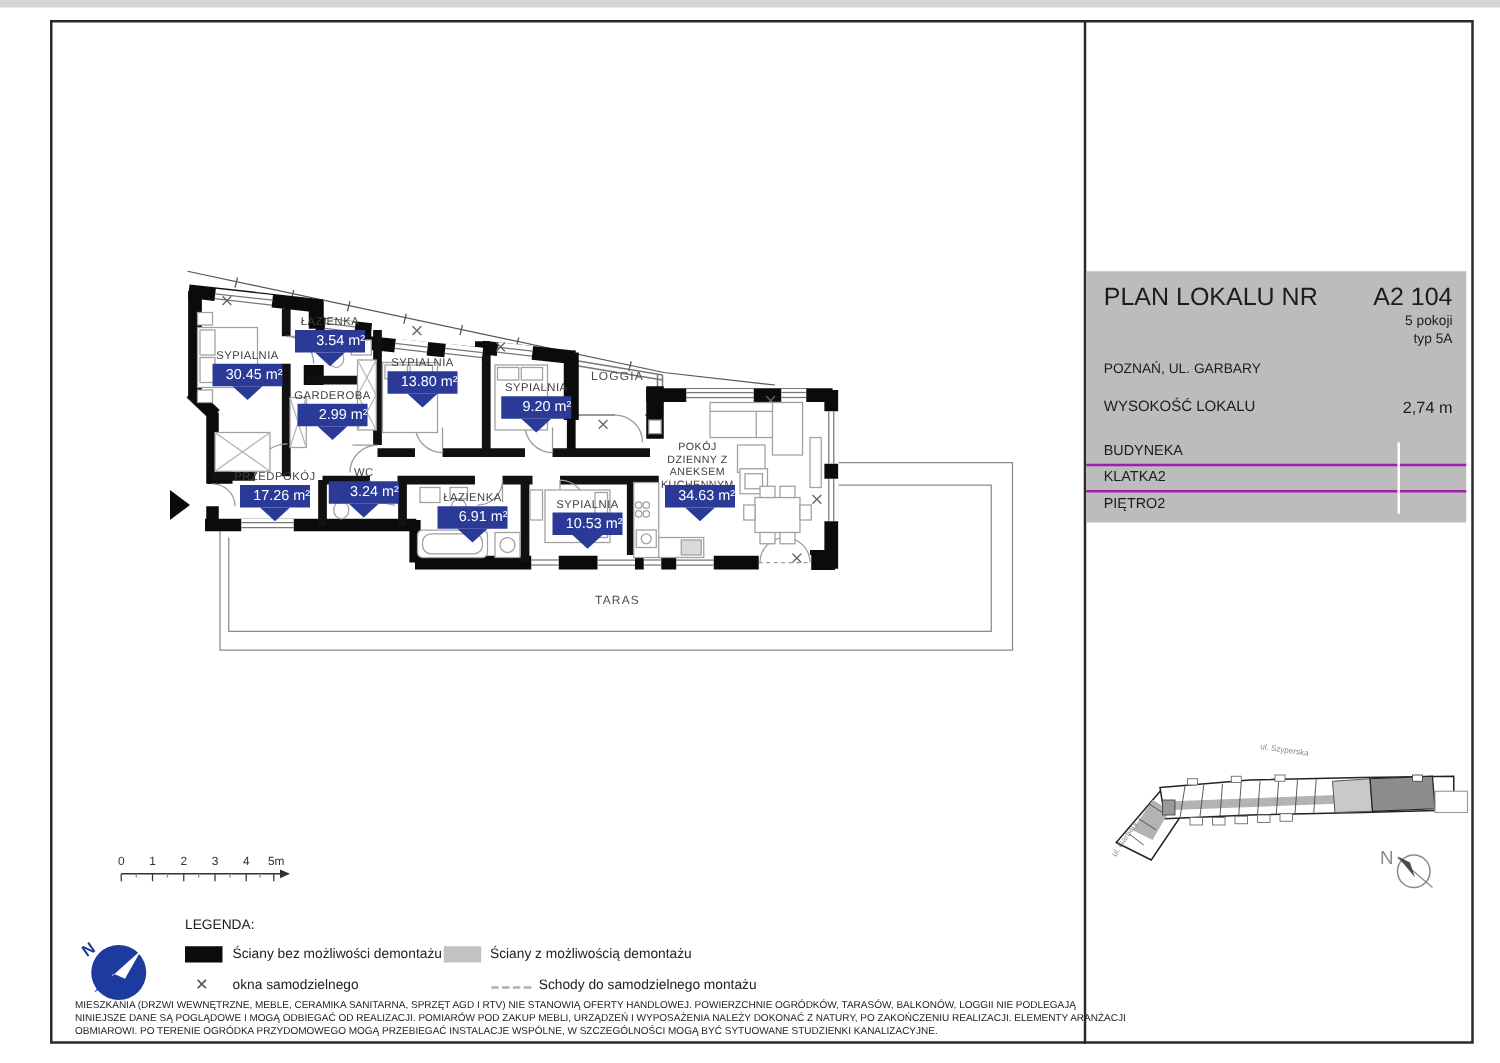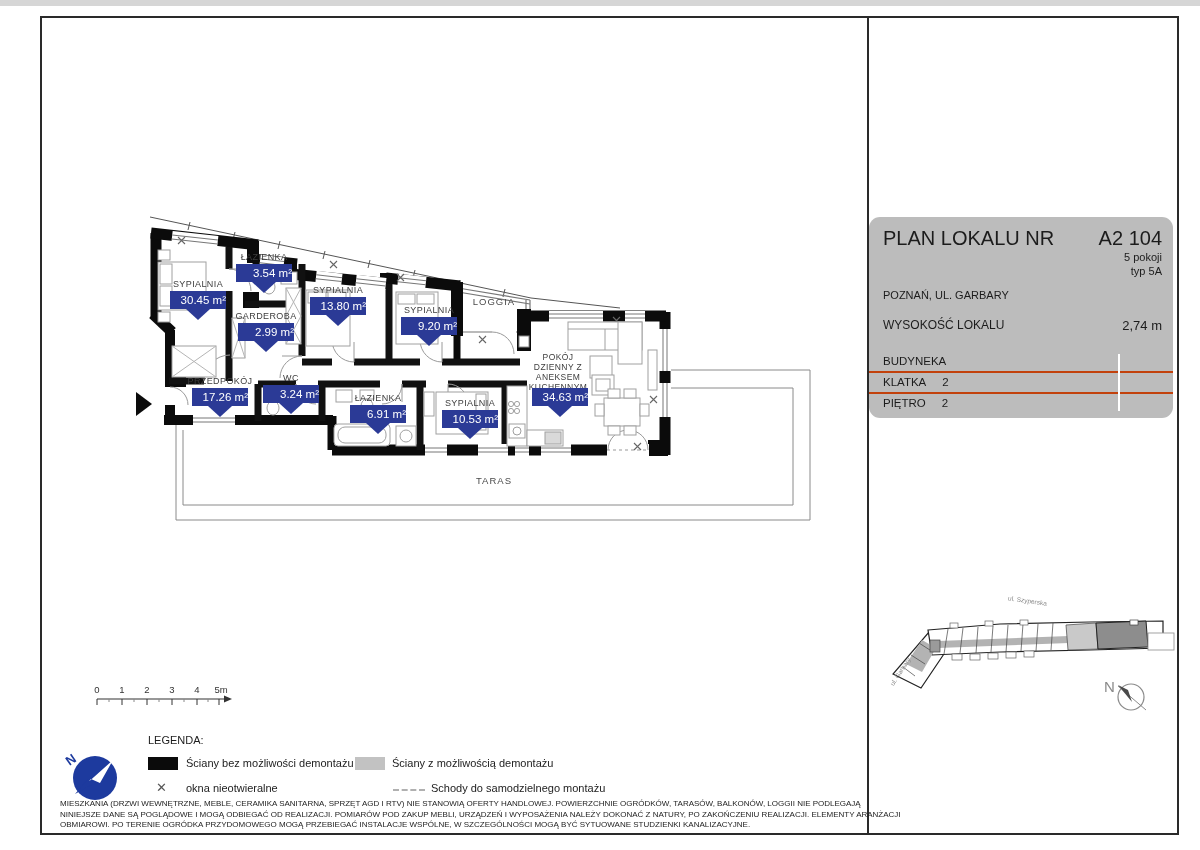--- a/index.html
+++ b/index.html
@@ -24,33 +24,33 @@
   .room-label{position:absolute;transform:translateX(-50%);font-size:9px;letter-spacing:.4px;
               color:#3d3d3d;white-space:nowrap;}
   .room-label.multi{white-space:normal;width:72px;text-align:center;line-height:10px;font-size:8.5px;}
   .zone-label{position:absolute;transform:translateX(-50%);font-size:9.5px;letter-spacing:1px;color:#4a4a4a;white-space:nowrap;}
   .badge{position:absolute;transform:translateX(-50%);width:56px;height:18px;background:var(--badge_blue);
          color:#fff;font-size:11.5px;text-align:right;line-height:18px;white-space:nowrap;}
   .badge::after{content:"";position:absolute;left:50%;top:18px;transform:translateX(-50%);
          border-left:12px solid transparent;border-right:12px solid transparent;border-top:11px solid var(--badge_blue);}
 
   
-  .panel{position:absolute;left:869px;top:217px;width:304px;height:201px;background:var(--panel_gray);border-radius:11px;}
+  .panel{position:absolute;left:869px;top:217px;width:304px;height:201px;background:var(--panel_gray);}
   .panel .title-row{position:absolute;left:14px;right:11px;top:10px;display:flex;justify-content:space-between;}
   .panel .title{font-size:20px;}
   .panel .unit{font-size:20px;}
   .panel .addr{position:absolute;left:14px;top:38px;font-size:11px;margin-top:34px;}
   .panel .pok{position:absolute;right:11px;top:34px;font-size:11px;text-align:right;margin-left:31px;}
   .panel .typ{position:absolute;right:11px;top:48px;font-size:11px;text-align:right;}
   .panel .arow{position:absolute;left:14px;right:11px;display:flex;justify-content:space-between;}
   .panel .arow .al{font-size:12px;}
   .panel .arow .av{font-size:13px;}
   .panel .tbl{position:absolute;left:0;right:0;top:135px;}
   .panel .trow{height:19px;line-height:19px;padding:0 11px 0 14px;display:flex;justify-content:flex-start;font-size:11.5px;}
-  .panel .trow + .trow{border-top:2px solid #c2410c;gap:16px;}
+  .panel .trow + .trow{border-top:2px solid #a21caf;}
   .panel .vsep{position:absolute;left:249px;top:137px;width:2px;height:57px;background:#fff;}
 
   
   .legend-title{position:absolute;left:148px;top:734px;font-size:11px;}
   .lg-item{position:absolute;font-size:11px;color:#222;white-space:nowrap;}
   .sw{position:absolute;width:30px;height:13px;}
   .sw.black{background:#0b0b0b;}
   .sw.gray{background:var(--swatch_gray);}
   .xsym{position:absolute;font-size:13px;color:#555;}
   .dashsym{position:absolute;width:32px;border-top:2px dashed #b0b0b0;}
@@ -420,21 +420,21 @@
   <span class="scale-num" style="left:172px;top:684px">3</span>
   <span class="scale-num" style="left:197px;top:684px">4</span>
   <span class="scale-num" style="left:221px;top:684px">5m</span>
 
   <div class="legend-title">LEGENDA:</div>
   <div class="sw black" style="left:148px;top:757px"></div>
   <div class="lg-item" style="left:186px;top:757px">Ściany bez możliwości demontażu</div>
   <div class="sw gray" style="left:355px;top:757px"></div>
   <div class="lg-item" style="left:392px;top:757px">Ściany z możliwością demontażu</div>
   <div class="xsym" style="left:156px;top:780px">✕</div>
-  <div class="lg-item" style="left:186px;top:782px">okna nieotwieralne</div>
+  <div class="lg-item" style="left:186px;top:782px">okna samodzielnego</div>
   <div class="dashsym" style="left:393px;top:789px"></div>
   <div class="lg-item" style="left:431px;top:782px">Schody do samodzielnego montażu</div>
 
   <div class="street" style="left:1008px;top:597px;transform:rotate(8deg)">ul. Szyperska</div>
   <div class="street" style="left:884px;top:668px;transform:rotate(-57deg)">ul. Garbary</div>
   <div class="north-label" style="left:1104px;top:678px">N</div>
   <div class="logo-n">N</div>
 
   <div class="disclaimer">
     <div>MIESZKANIA (DRZWI WEWNĘTRZNE, MEBLE, CERAMIKA SANITARNA, SPRZĘT AGD I RTV) NIE STANOWIĄ OFERTY HANDLOWEJ. POWIERZCHNIE OGRÓDKÓW, TARASÓW, BALKONÓW, LOGGII NIE PODLEGAJĄ</div>

